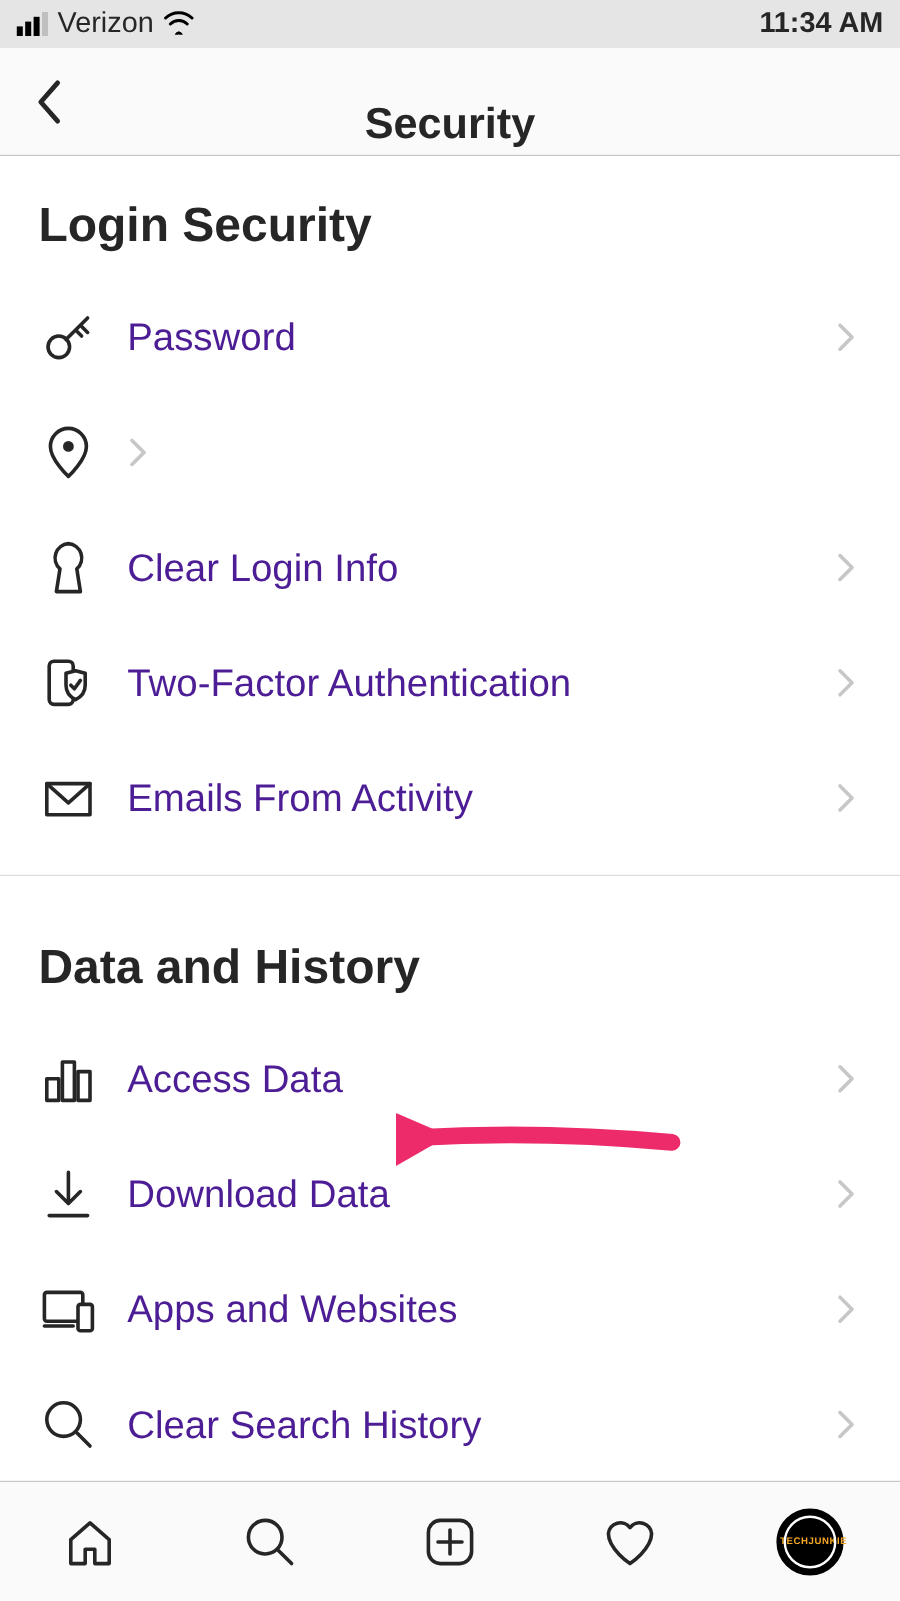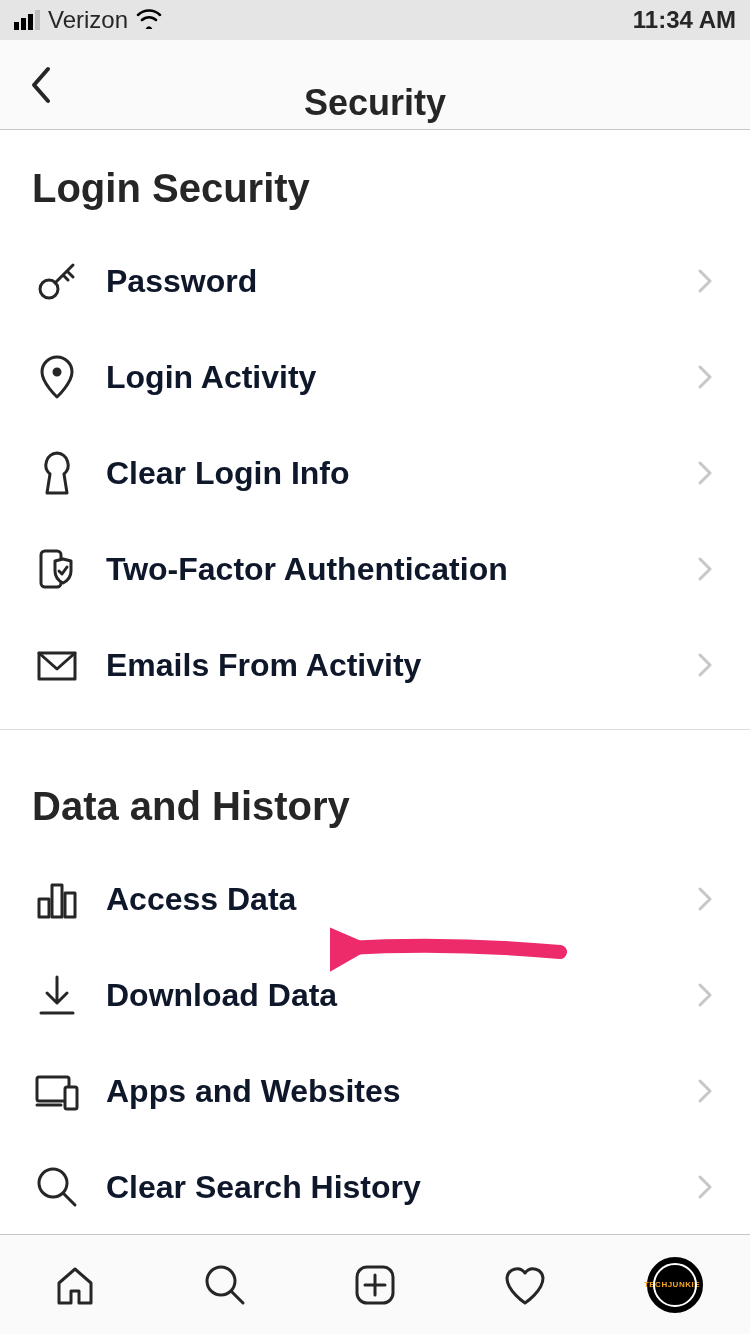--- a/index.html
+++ b/index.html
@@ -76,22 +76,22 @@
   }
   .row-icon {
     width: 50px; height: 50px;
     margin-right: 24px;
     display:flex; align-items:center; justify-content:center;
     flex-shrink:0;
   }
   .row-label {
     flex: 1;
     font-size: 32px;
-    font-weight: 700;
-    color: #0f172a;
+    font-weight: 400;
+    color: #4c1d95;
   }
   .chevron {
     width: 18px; height: 28px;
     display:flex; align-items:center; justify-content:center;
     flex-shrink:0;
   }
   .divider { height: 1px; background: #dbdbdb; margin-top: 16px; }
 
   
   .tab-bar {
@@ -104,21 +104,21 @@
     justify-content: space-around;
   }
   .tab-btn {
     width: 56px; height: 56px;
     display:flex; align-items:center; justify-content:center;
     cursor:pointer;
   }
   .profile-dot {
     width: 56px; height:56px; border-radius:50%;
     background:#000; border:3px solid #000;
-    display:flex; align-items:center; justify-content:flex-end;
+    display:flex; align-items:center; justify-content:flex-start;
     position:relative;
   }
   .profile-dot::before{
     content:''; position:absolute; inset:3px; border-radius:50%;
     border:2px solid #fff;
   }
   .profile-label{
     font-size:8px; color:#f5a623; font-weight:700; letter-spacing:0.5px;
   }
 
@@ -180,21 +180,20 @@
     </span>
   </div>
 
   <div class="row">
     <span class="row-icon">
       <svg width="48" height="48" viewBox="0 0 48 48" fill="none" stroke="#262626" stroke-width="3" stroke-linecap="round" stroke-linejoin="round">
         <path d="M24 44 C24 44 9 30 9 19 A15 15 0 0 1 39 19 C39 30 24 44 24 44 Z"></path>
           <circle cx="24" cy="19" r="3" fill="#262626"></circle>
       </svg>
     </span>
-    <span class="row-label">Login Activity</span>
     <span class="chevron">
       <svg width="14" height="24" viewBox="0 0 14 24">
           <path d="M2 2 L12 12 L2 22" stroke="#c7c7c7" stroke-width="3" fill="none" stroke-linecap="round" stroke-linejoin="round"></path>
         </svg>
     </span>
   </div>
 
   <div class="row">
     <span class="row-icon">
       <svg width="48" height="48" viewBox="0 0 48 48" fill="none" stroke="#262626" stroke-width="3" stroke-linecap="round" stroke-linejoin="round">

